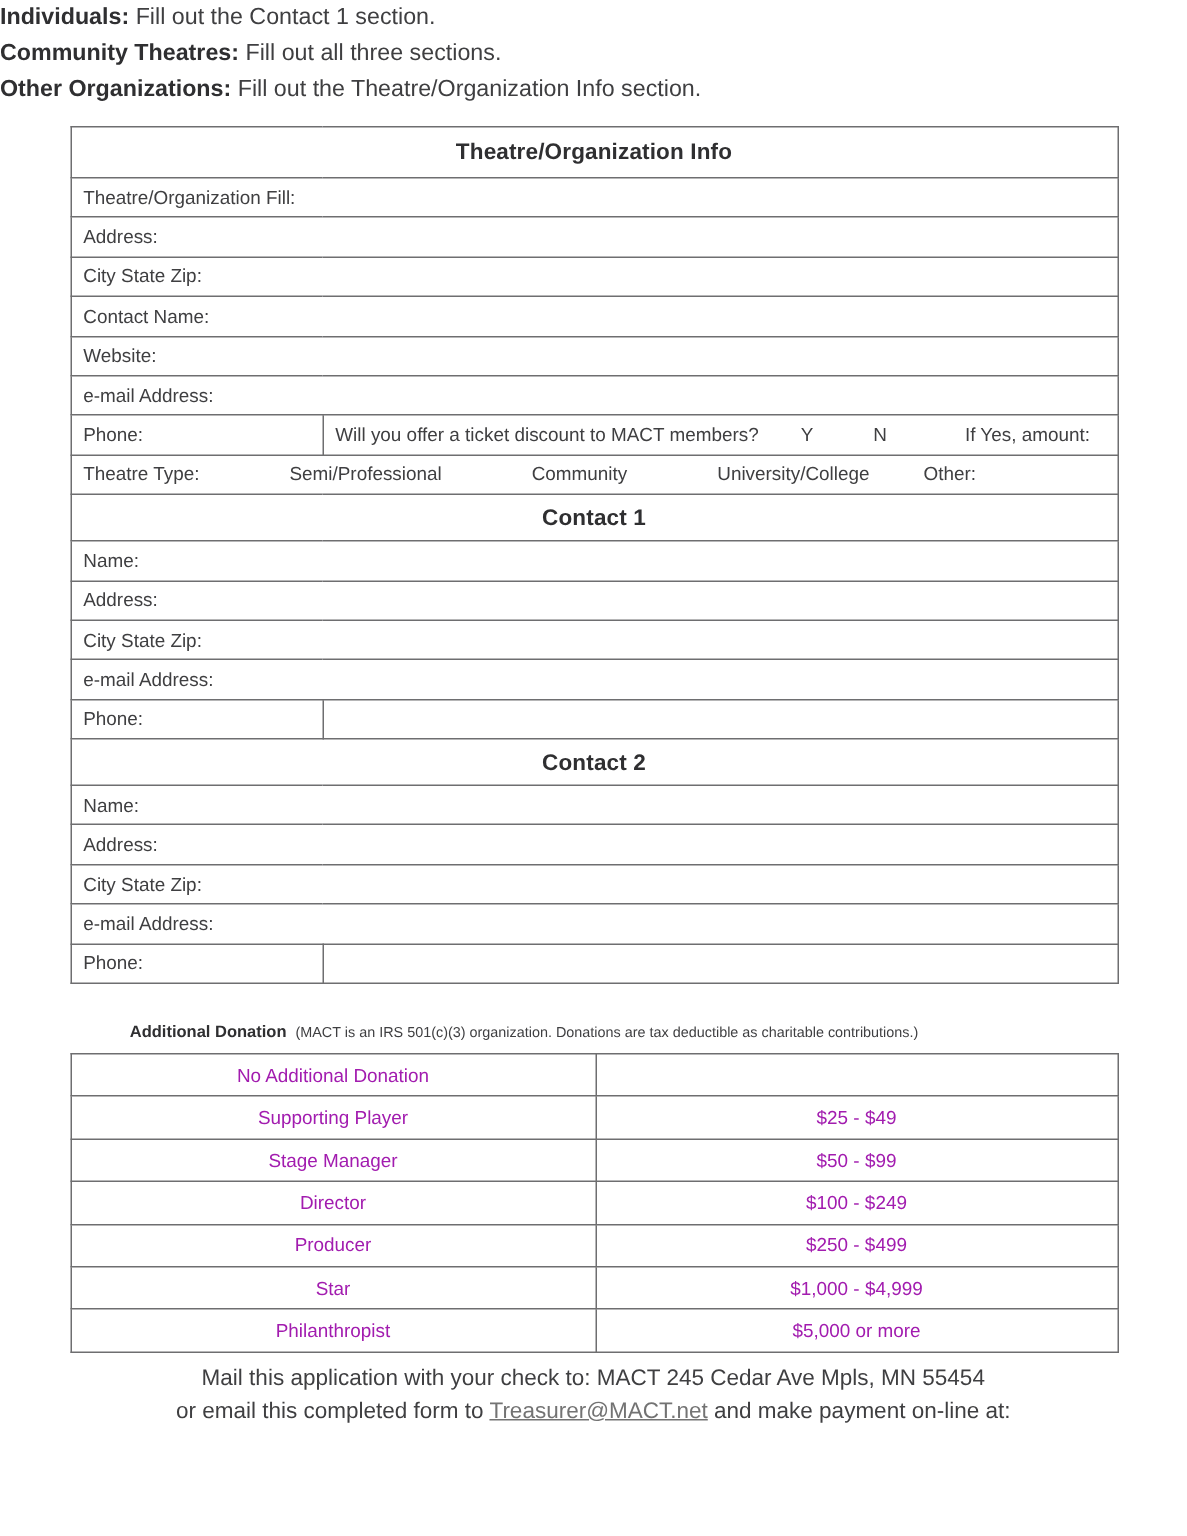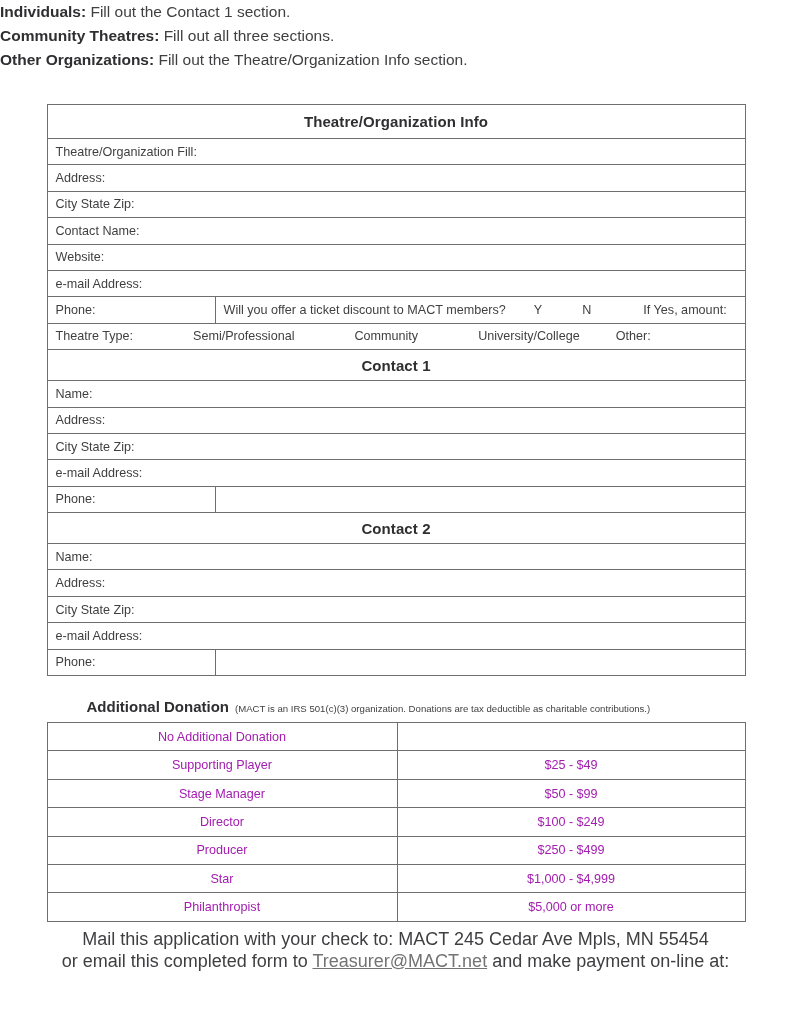--- a/index.html
+++ b/index.html
@@ -28,21 +28,21 @@
     text-align: left;
     font-size: 15.5px;
     line-height: 24px;
     color: #3f3f41;
   }
   .intro .line { white-space: nowrap; }
   .intro b { font-weight: bold; color: #2f2f31; }
 
   
   .form-wrap {
-    margin: 32px auto 0 auto;
+    margin: 12px auto 0 auto;
     width: 698px;
   }
   table.form {
     border-collapse: collapse;
     width: 100%;
     table-layout: fixed;
   }
   table.form td {
     border: 1px solid #6e6e70;
     height: 25.4px;
@@ -73,21 +73,21 @@
   
   .don-head {
     width: 698px;
     margin: 22px auto 6px auto;
     padding-left: 40px;
     box-sizing: border-box;
     white-space: nowrap;
   }
   .don-head .title {
     font-weight: bold;
-    font-size: 15px;
+    font-size: 11px;
     color: #2f2f31;
   }
   .don-head .note {
     font-size: 9.6px;
     color: #3f3f41;
     padding-left: 6px;
   }
 
   
   .don-wrap { width: 698px; margin: 0 auto; }
@@ -104,21 +104,21 @@
     color: #a21caf;
     vertical-align: middle;
     background: #fff;
   }
   table.donation td.lvl { width: 350px; }
 
   
   .footer {
     text-align: center;
     margin-top: 6px;
-    font-size: 18px;
+    font-size: 15px;
     line-height: 22px;
     color: #3f3f41;
   }
   .footer .line { white-space: nowrap; }
   a.link {
     color: #737373;
     text-decoration: underline;
     cursor: pointer;
   }
 </style>

